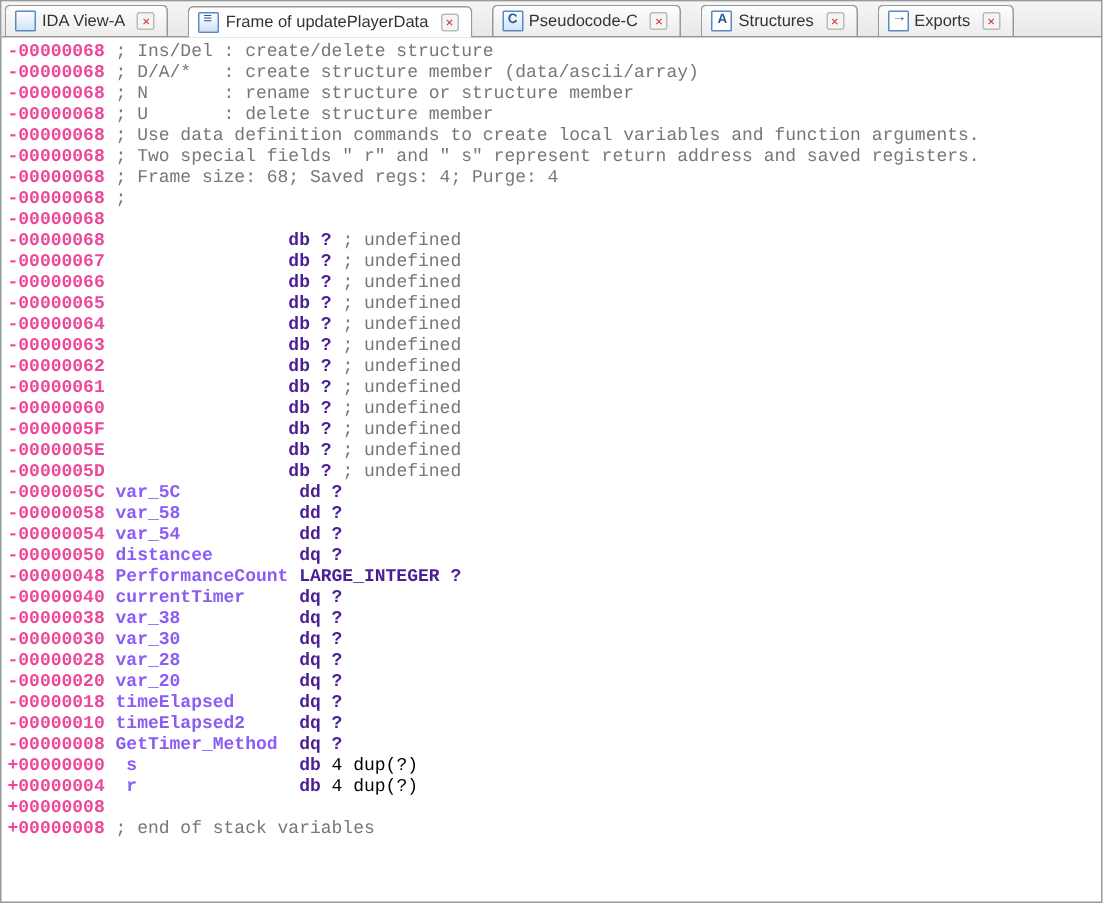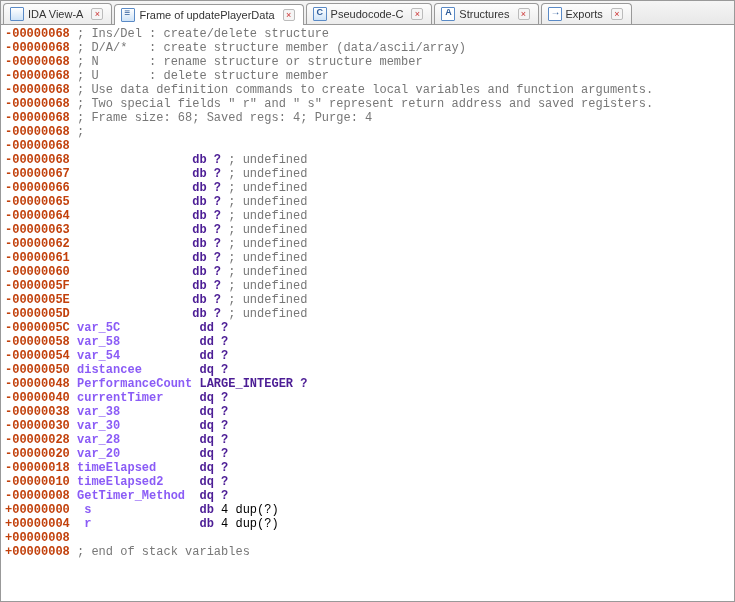--- a/index.html
+++ b/index.html
@@ -24,21 +24,21 @@
   }
   .tab {
     display: flex;
     align-items: center;
     gap: 4px;
     padding: 3px 8px 3px 6px;
     border: 1px solid #999;
     border-bottom: none;
     border-radius: 4px 4px 0 0;
     background: linear-gradient(#fdfdfd,#ececec);
-    margin-right: 2px;
+    margin-right: 13px;
     cursor: pointer;
     color: #333;
     white-space: nowrap;
   }
   .tab.active {
     background: #fff;
     position: relative;
     top: 1px;
     font-weight: normal;
   }
@@ -63,21 +63,21 @@
   .struct-icon::after { content:"A"; position:absolute; top:-1px; left:3px; font-size:9px; color:#2b5a99; font-weight:bold;}
   .exports-icon { background:#fff; border:1px solid #5a8ac6; border-radius:1px; position:relative; }
   .exports-icon::after { content:"→"; position:absolute; top:-2px; left:2px; font-size:10px; color:#2b5a99;}
   .content {
     padding: 2px 4px;
     line-height: 14px;
     white-space: pre;
     overflow: auto;
     height: calc(602px - 25px);
   }
-  .addr { color: #c2410c; font-weight: bold; }
+  .addr { color: #ec4899; font-weight: bold; }
   .comment { color: #777; margin-top: 20px; }
   .name { color: #8b5cf6; font-weight:bold; }
   .dd { color:#4c1d95; font-weight:bold; }
   .line { display:block; }
 </style>
 </head>
 <body>
 
 <div class="tabbar" id="tabbar">
     <div class="tab">

